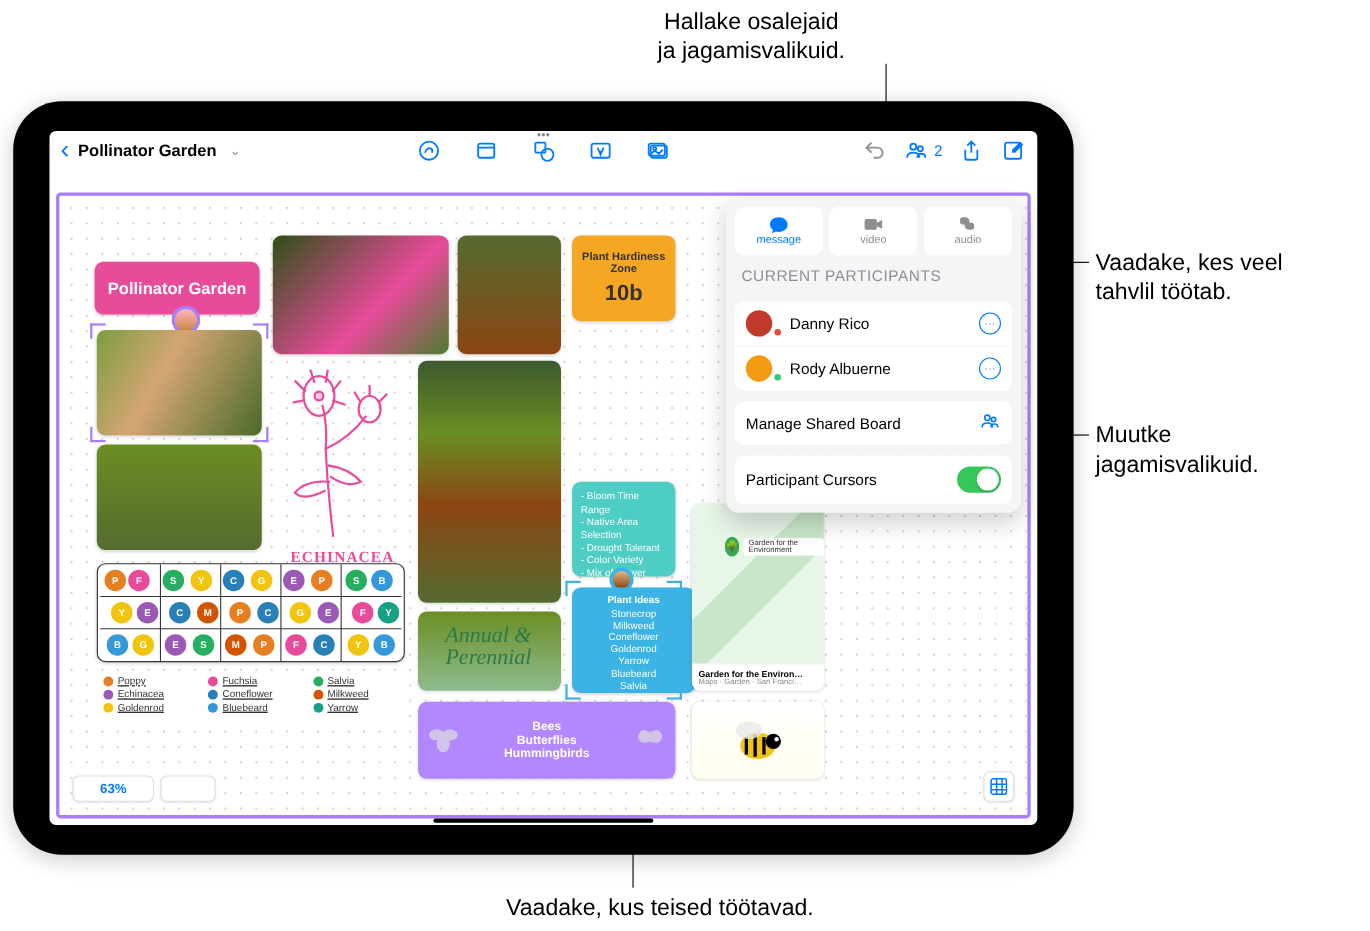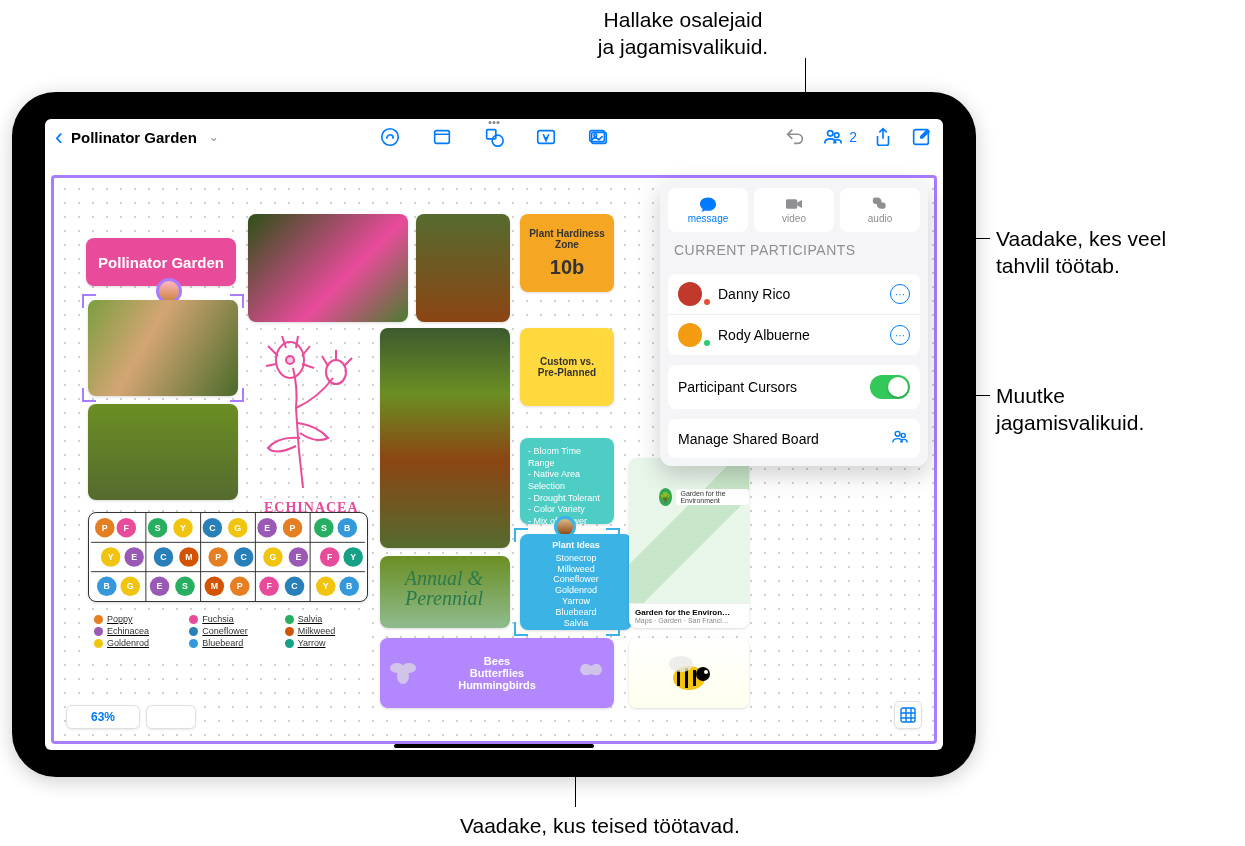--- a/index.html
+++ b/index.html
@@ -224,22 +224,20 @@
         </g>
       </svg>
       <div class="echinacea-label" style="left:210px; top:322px;">ECHINACEA</div>
 
       <div class="card img-card" style="left:326px; top:150px; width:130px; height:220px; background:linear-gradient(#3d5a2e,#6b8e23 30%,#8b4513 60%,#556b2f);"></div>
 
       <div class="card orange-note" style="left:466px; top:36px; width:94px; height:78px;">
         <span>Plant Hardiness Zone</span>
         <span style="font-size:20px; margin-top:6px;">10b</span>
       </div>
-      <div class="card yellow-note" style="left: 466px; top: 150px; width: 94px; height: 78px; white-space: pre-line;">Custom vs.
-Pre-Planned</div>
       <div class="card green-note" style="left:466px; top:260px; width:94px; height:86px;">
         <div id="green-list">- Bloom Time Range<br>- Native Area Selection<br>- Drought Tolerant<br>- Color Variety<br>- Mix of Flower Struc</div>
       </div>
       <div class="avatar-bubble" style="left:500px; top:338px; width:22px; height:22px; border-color:#3bb3e4; background:linear-gradient(#deb887,#8b4513);"></div>
 
       <div class="card blue-note" style="left:466px; top:356px; width:112px; height:96px;">
         <div style="font-weight:700; margin-bottom:2px;">Plant Ideas</div>
         <div id="blue-list">Stonecrop<br>Milkweed<br>Coneflower<br>Goldenrod<br>Yarrow<br>Bluebeard<br>Salvia</div>
       </div>
       <div class="sel-bracket sel-tl" style="left:460px; top:350px; border-color:#3bb3e4;"></div>
@@ -454,33 +452,33 @@
      <div class="more-circ">···</div>
    </div>
               <div class="pop-row last">
      <div class="participant-avatar" style="background:#f39c12"></div>
      <div class="participant-dot" style="background:#2ecc71"></div>
      <span>Rody Albuerne</span>
      <div class="more-circ">···</div>
    </div>
             </div>
         <div class="pop-single">
-          <span>Participant Cursors</span>
-          <div class="toggle"></div>
-        </div>
-        <div class="pop-single">
           <span>Manage Shared Board</span>
           <span class="share-icon-sm">
             <svg width="20" height="16" viewBox="0 0 24 20" fill="none" stroke="#007aff" stroke-width="1.8">
                   <circle cx="9" cy="6" r="3"></circle>
                   <circle cx="16" cy="8" r="2.5"></circle>
                   <path d="M3 17 Q3 12 9 12 Q15 12 15 17 M13 17 Q13 13 17 13 Q21 13 21 17"></path>
                 </svg>
           </span>
         </div>
+        <div class="pop-single">
+          <span>Participant Cursors</span>
+          <div class="toggle"></div>
+        </div>
       </div>
 
     </div>
 
     <div class="pill-black"></div>
   </div>
  </div>
 </div>
 
 </body></html>

